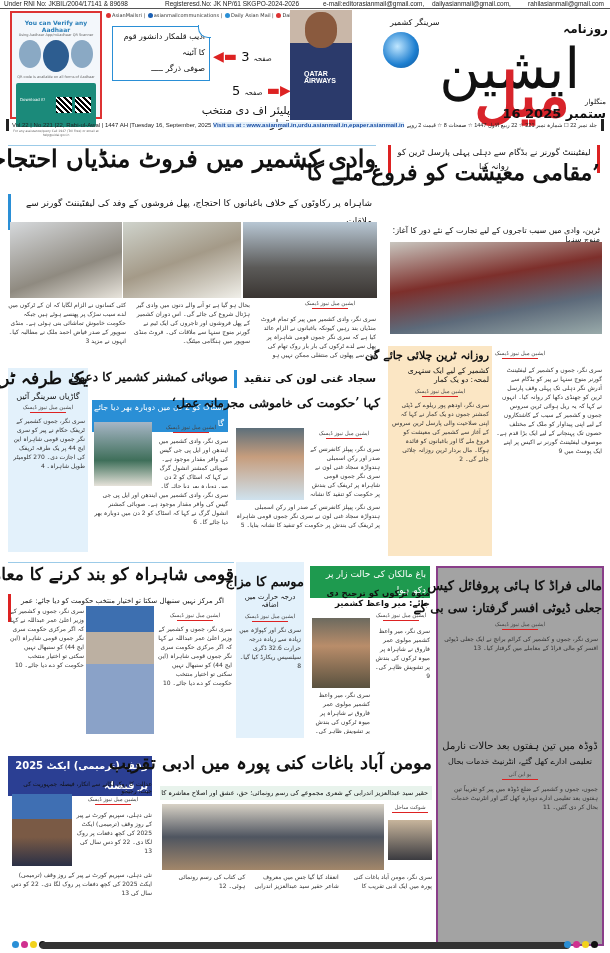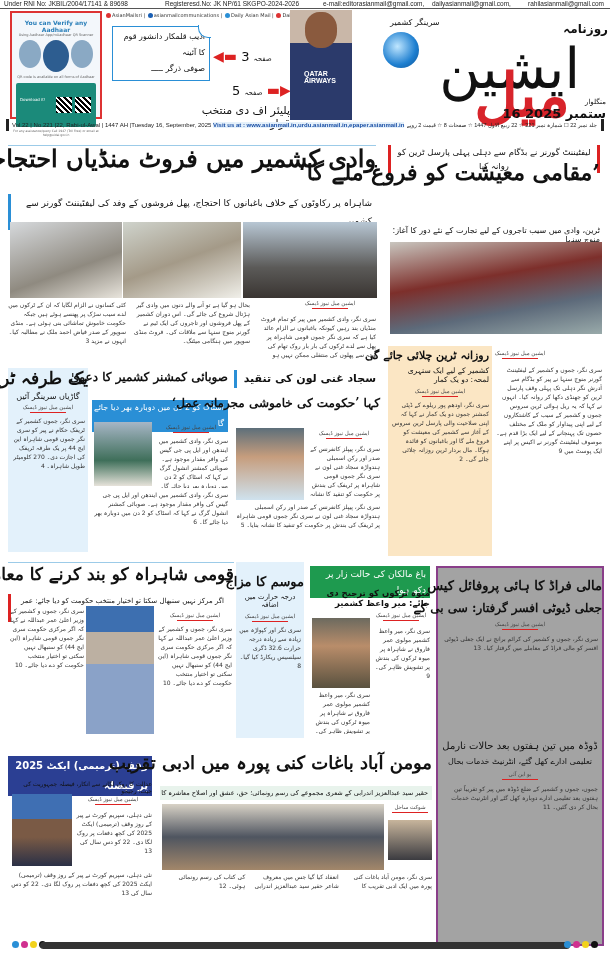--- a/index.html
+++ b/index.html
@@ -123,21 +123,21 @@
 </div>
 
 <div class="abs infobar">
   <span>Vol.22 | No.221 |22, Rabi-ul-Awal | 1447 AH |Tuesday 16, September, 2025</span>
   <span class="visit">Visit us at : www.asianmail.in,urdu.asianmail.in,epaper.asianmail.in</span>
   <span class="ur" style="font-size:5.5px">جلد نمبر 22 ☐ شمارہ نمبر 221 ☆ 22 ربیع الاول 1447 ☆ صفحات 8 ☆ قیمت 2 روپے</span>
 </div>
 
 <div class="abs hr" style="left:8px;top:145px;width:368px"></div>
 <div class="abs h-big rtl" style="left:8px;top:144px;width:368px;font-size:24px;text-align:center">وادی کشمیر میں فروٹ منڈیاں احتجاجاً بند</div>
-<div class="abs subbar rtl" style="left:8px;top:194px;width:368px;font-size:9px">شاہراہ پر رکاوٹوں کے خلاف باغبانوں کا احتجاج، پھل فروشوں کے وفد کی لیفٹیننٹ گورنر سے کشمیر</div>
+<div class="abs subbar rtl" style="left:8px;top:194px;width:368px;font-size:9px">شاہراہ پر رکاوٹوں کے خلاف باغبانوں کا احتجاج، پھل فروشوں کے وفد کی لیفٹیننٹ گورنر سے ملاقات</div>
 <div class="abs photo" style="left:10px;top:222px;width:112px;height:76px;background:linear-gradient(160deg,#d6d9dc,#8f8a80 60%,#e8e4dc)"></div>
 <div class="abs photo" style="left:123px;top:222px;width:118px;height:76px;background:linear-gradient(160deg,#cfd3cc,#a49a88 50%,#f0efe9)"></div>
 <div class="abs photo" style="left:243px;top:222px;width:134px;height:76px;background:linear-gradient(180deg,#b8c7d4,#5b5a58 60%,#3a3532)"></div>
 <div class="abs byline" style="left:290px;top:300px;width:80px">ایشین میل نیوز ڈیسک</div>
 <div class="abs body-text rtl" style="left:256px;top:314px;width:120px;height:45px;overflow:hidden">سری نگر، وادی کشمیر میں پیر کو تمام فروٹ منڈیاں بند رہیں کیونکہ باغبانوں نے الزام عائد کیا ہے کہ سری نگر جموں قومی شاہراہ پر پھل سے لدے ٹرکوں کی بار بار روک تھام کی وجہ سے پھلوں کی منتقلی ممکن نہیں ہو سکی۔</div>
 <div class="abs body-text rtl" style="left:132px;top:300px;width:118px;height:60px;overflow:hidden">بحال ہو گیا ہے تو آنے والے دنوں میں وادی گیر ہڑتال شروع کی جائے گی۔ اس دوران کشمیر کے پھل فروشوں اور تاجروں کی ایک ٹیم نے گورنر منوج سنہا سے ملاقات کی۔ فروٹ منڈی سوپور میں ہنگامی میٹنگ۔</div>
 <div class="abs body-text rtl" style="left:8px;top:300px;width:118px;height:60px;overflow:hidden">کئی کسانوں نے الزام لگایا کہ ان کے ٹرکوں میں لدے سیب سڑک پر پھنسے ہوئے ہیں جبکہ حکومت خاموش تماشائی بنی ہوئی ہے۔ منڈی سوپور کے صدر فیاض احمد ملک نے مطالبہ کیا۔ انہوں نے مزید 3</div>
 
 <div class="abs banner-red rtl" style="left:388px;top:145px;width:212px">لیفٹیننٹ گورنر نے بڈگام سے دہلی پہلی پارسل ٹرین کو روانہ کیا</div>
 <div class="abs h-big rtl" style="left:388px;top:159px;width:212px;font-size:22px">’مقامی معیشت کو فروغ ملے گا‘</div>

